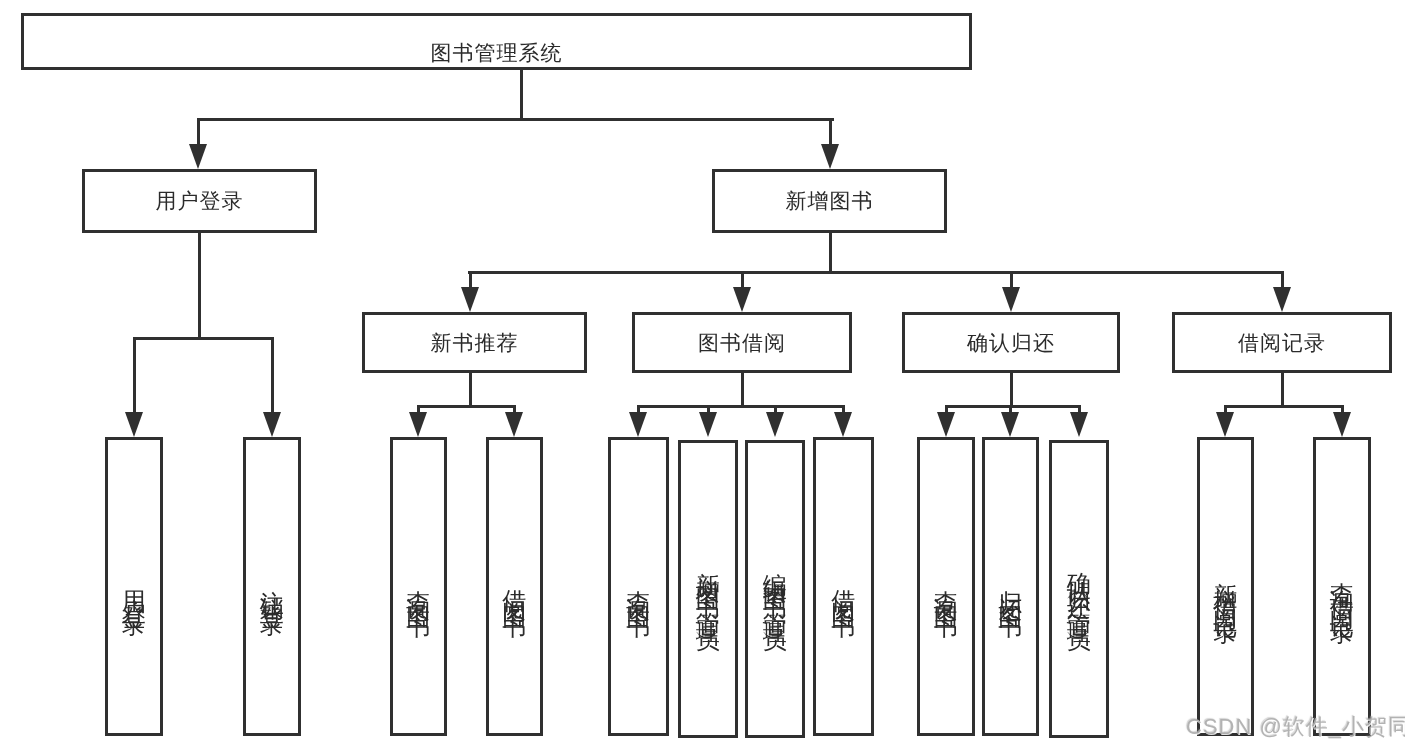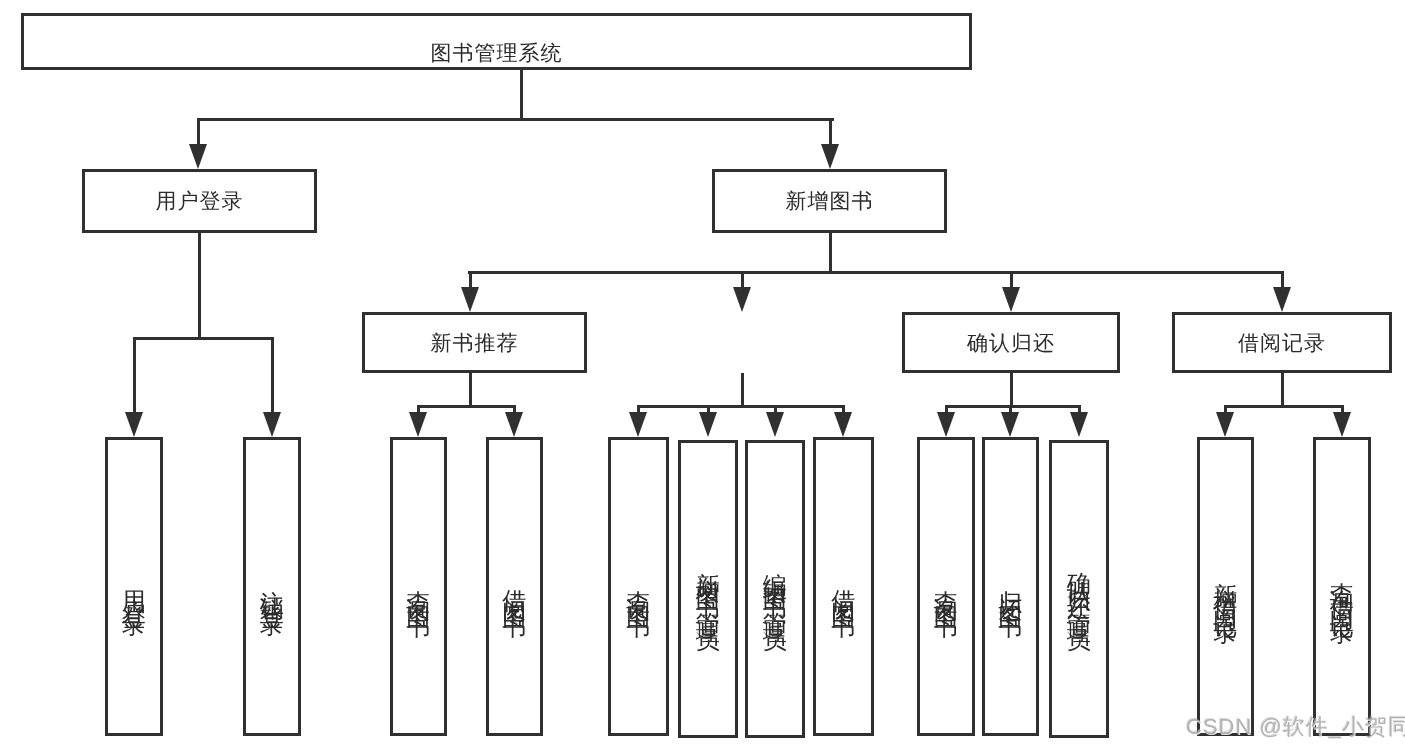--- a/index.html
+++ b/index.html
@@ -66,20 +66,23 @@
   <div class="arr" style="left:461px;top:287px;"></div>
   <div class="vline" style="left:741px;top:271px;height:18px;"></div>
   <div class="arr" style="left:733px;top:287px;"></div>
   <div class="vline" style="left:1010px;top:271px;height:18px;"></div>
   <div class="arr" style="left:1002px;top:287px;"></div>
   <div class="vline" style="left:1281px;top:271px;height:18px;"></div>
   <div class="arr" style="left:1273px;top:287px;"></div>
 
   <div class="box" style="left:362px;top:312px;width:225px;height:61px;">
     <span>新书推荐</span>
+  </div>
+  <div class="box" style="left:632px;top:312px;width:220px;height:61px;">
+    <span>图书借阅</span>
   </div>
   <div class="box" style="left:902px;top:312px;width:218px;height:61px;">
     <span>确认归还</span>
   </div>
   <div class="box" style="left:1172px;top:312px;width:220px;height:61px;">
     <span>借阅记录</span>
   </div>
 
   <div class="vline" style="left:469px;top:373px;height:32px;"></div>
   <div class="hline" style="left:417px;top:405px;width:99px;"></div>

